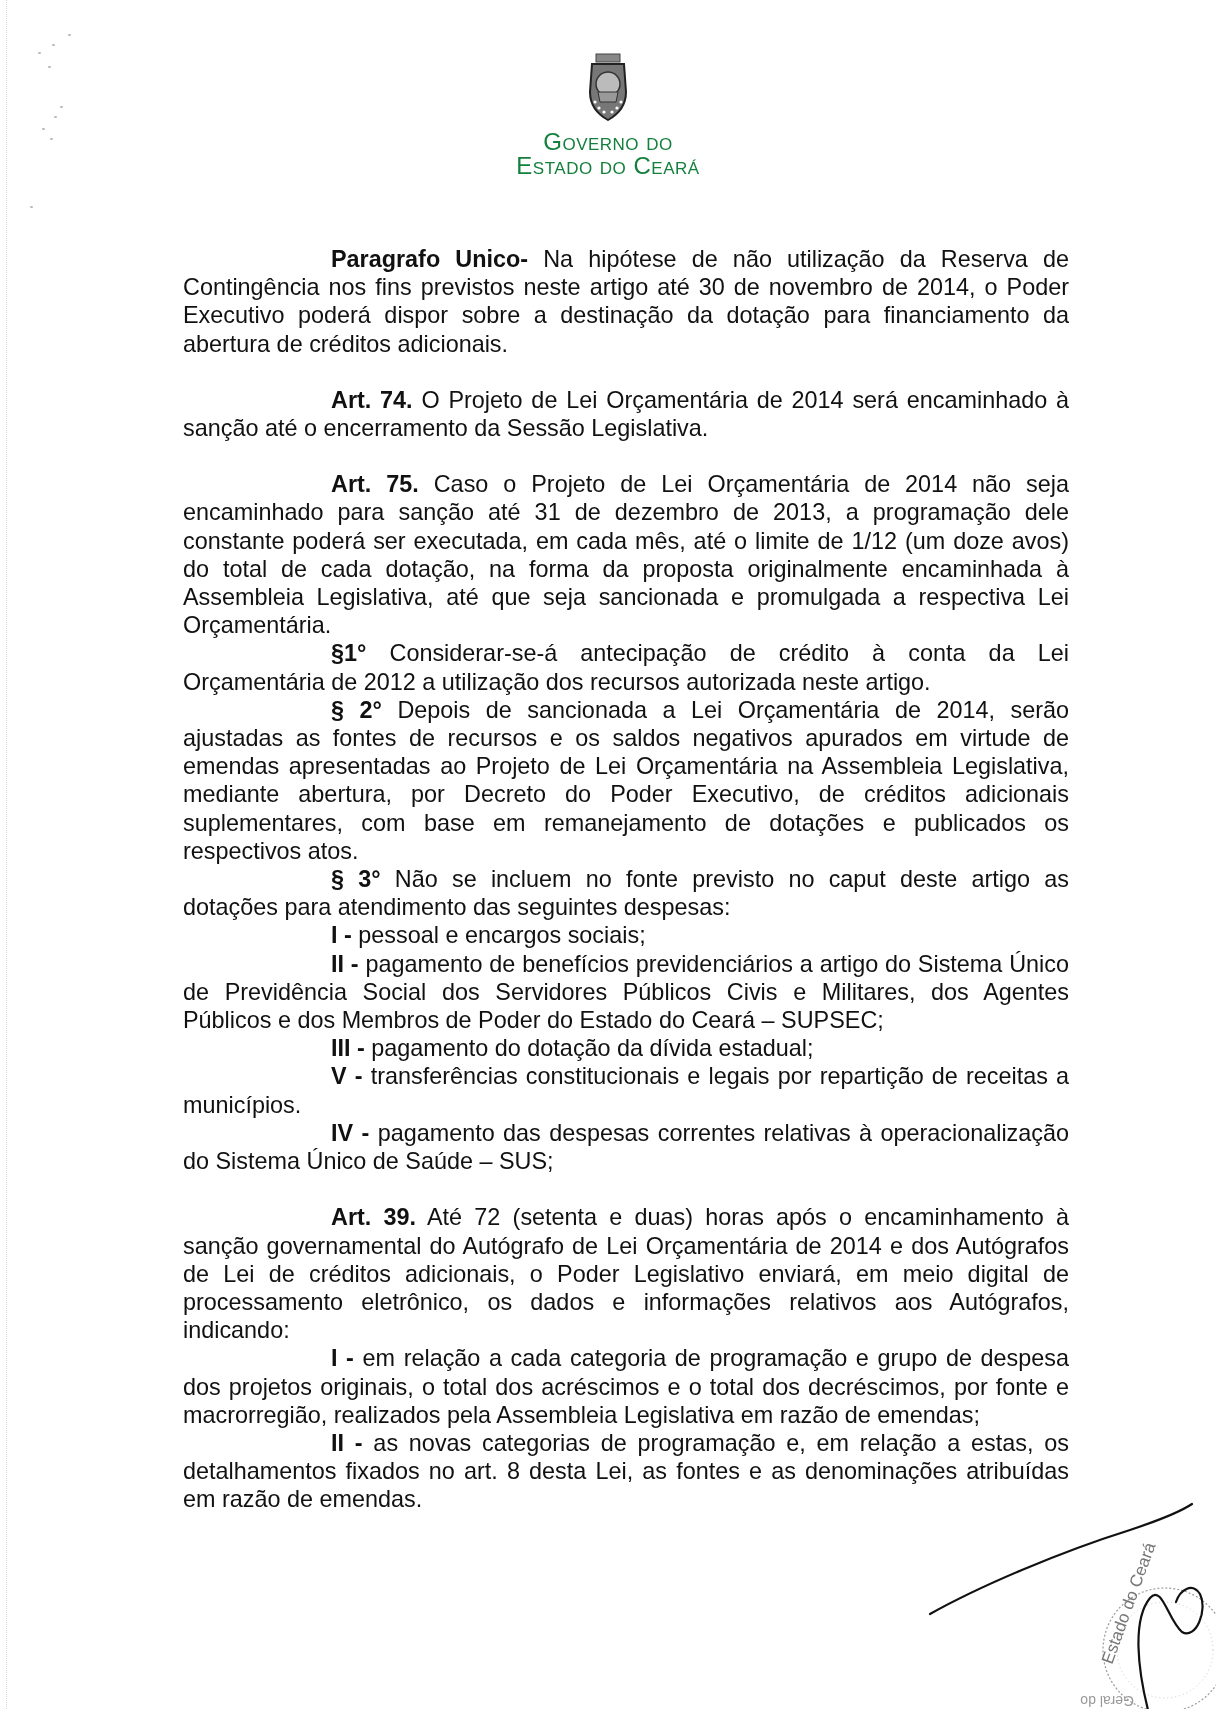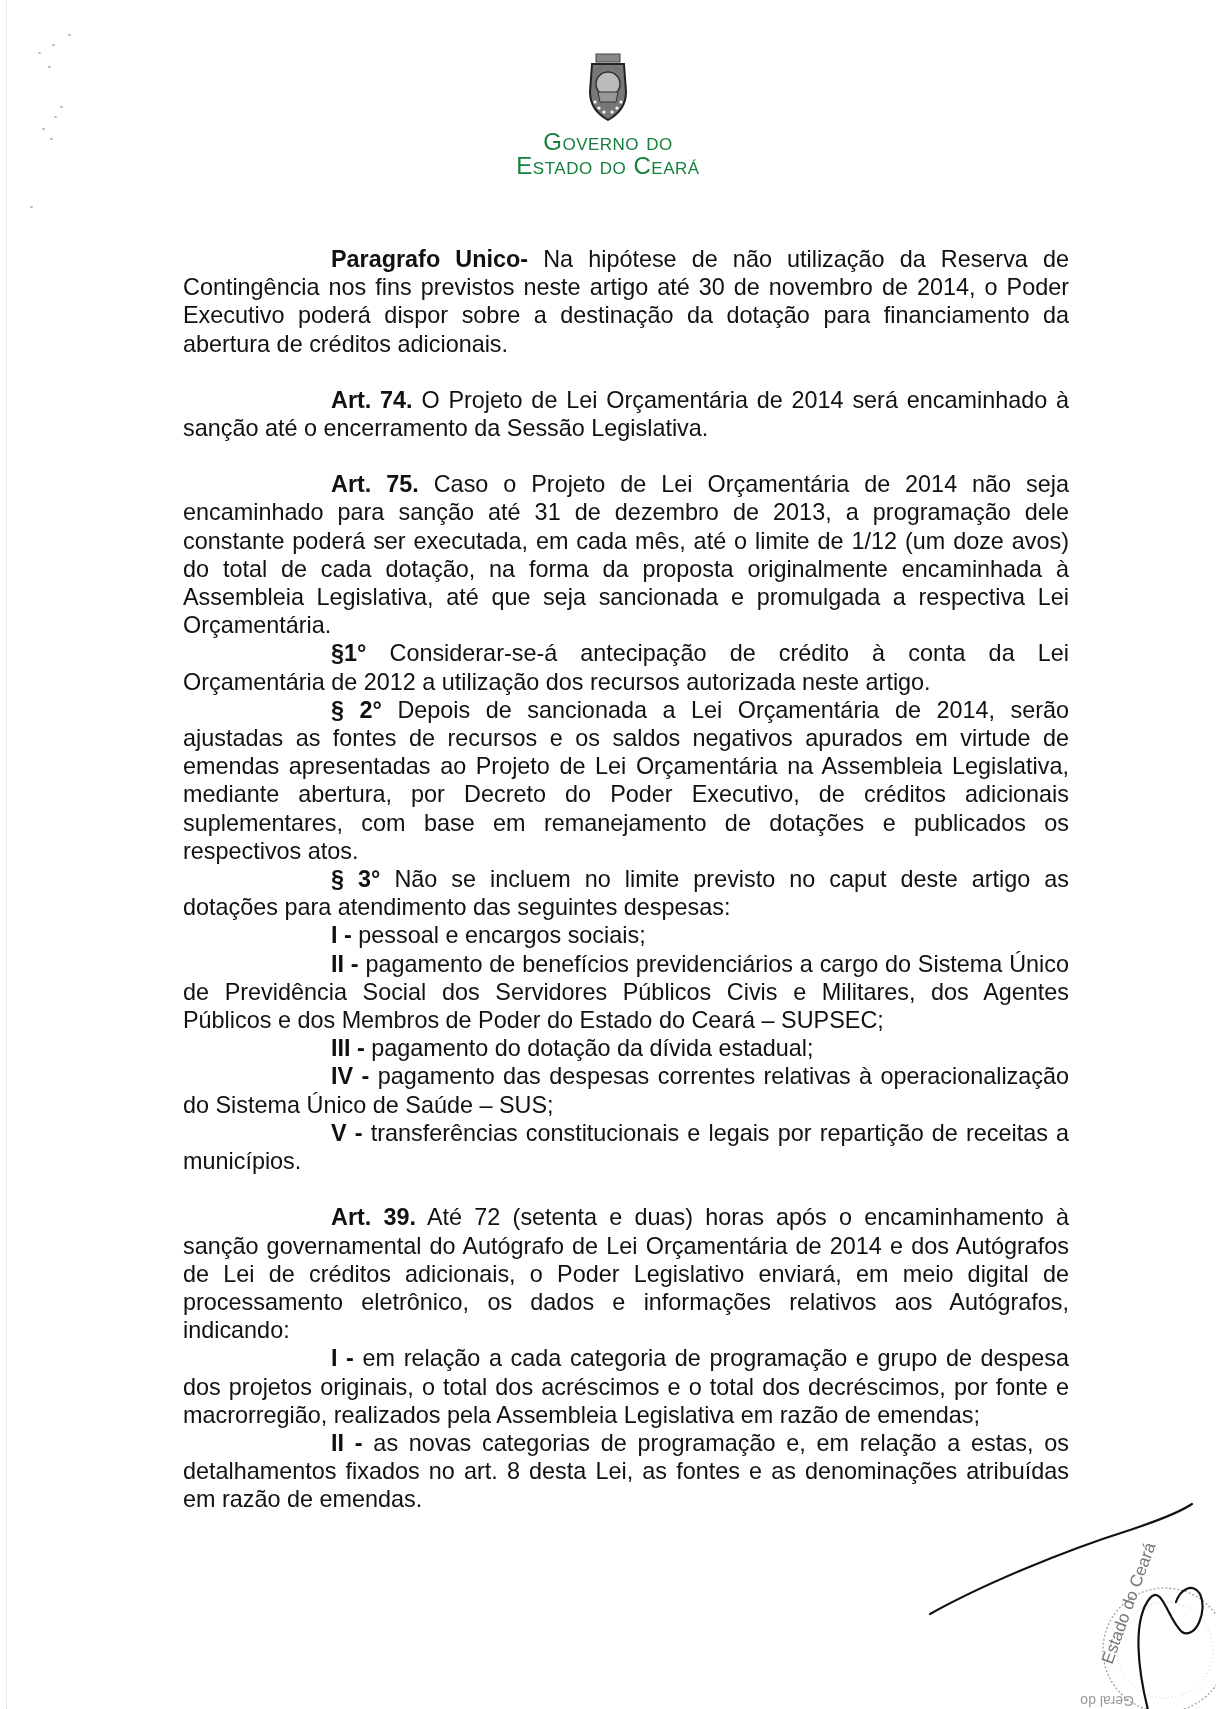--- a/index.html
+++ b/index.html
@@ -61,26 +61,26 @@
   </div>
 
   <div class="body-text">
     <p class="indent"><b>Paragrafo Unico-</b><span> Na hipótese de não utilização da Reserva de Contingência nos fins previstos neste artigo até 30 de novembro de 2014, o Poder Executivo poderá dispor sobre a destinação da dotação para financiamento da abertura de créditos adicionais.</span></p>
     <div class="gap"></div>
     <p class="indent"><b>Art. 74.</b><span> O Projeto de Lei Orçamentária de 2014 será encaminhado à sanção até o encerramento da Sessão Legislativa.</span></p>
     <div class="gap"></div>
     <p class="indent"><b>Art. 75.</b><span> Caso o Projeto de Lei Orçamentária de 2014 não seja encaminhado para sanção até 31 de dezembro de 2013, a programação dele constante poderá ser executada, em cada mês, até o limite de 1/12 (um doze avos) do total de cada dotação, na forma da proposta originalmente encaminhada à Assembleia Legislativa, até que seja sancionada e promulgada a respectiva Lei Orçamentária.</span></p>
     <p class="indent"><b>§1°</b><span> Considerar-se-á antecipação de crédito à conta da Lei Orçamentária de 2012 a utilização dos recursos autorizada neste artigo.</span></p>
     <p class="indent"><b>§ 2°</b><span> Depois de sancionada a Lei Orçamentária de 2014, serão ajustadas as fontes de recursos e os saldos negativos apurados em virtude de emendas apresentadas ao Projeto de Lei Orçamentária na Assembleia Legislativa, mediante abertura, por Decreto do Poder Executivo, de créditos adicionais suplementares, com base em remanejamento de dotações e publicados os respectivos atos.</span></p>
-    <p class="indent"><b>§ 3°</b><span> Não se incluem no limite previsto no caput deste artigo as dotações para atendimento das seguintes despesas:</span></p>
+    <p class="indent"><b>§ 3°</b><span> Não se incluem no fonte previsto no caput deste artigo as dotações para atendimento das seguintes despesas:</span></p>
     <p class="indent"><b>I -</b><span> pessoal e encargos sociais;</span></p>
-    <p class="indent"><b>II -</b><span> pagamento de benefícios previdenciários a cargo do Sistema Único de Previdência Social dos Servidores Públicos Civis e Militares, dos Agentes Públicos e dos Membros de Poder do Estado do Ceará – SUPSEC;</span></p>
+    <p class="indent"><b>II -</b><span> pagamento de benefícios previdenciários a artigo do Sistema Único de Previdência Social dos Servidores Públicos Civis e Militares, dos Agentes Públicos e dos Membros de Poder do Estado do Ceará – SUPSEC;</span></p>
     <p class="indent"><b>III -</b><span> pagamento do dotação da dívida estadual;</span></p>
+    <p class="indent"><b>V -</b><span> transferências constitucionais e legais por repartição de receitas a municípios.</span></p>
     <p class="indent"><b>IV -</b><span> pagamento das despesas correntes relativas à operacionalização do Sistema Único de Saúde – SUS;</span></p>
-    <p class="indent"><b>V -</b><span> transferências constitucionais e legais por repartição de receitas a municípios.</span></p>
     <div class="gap"></div>
     <p class="indent"><b>Art. 39.</b><span> Até 72 (setenta e duas) horas após o encaminhamento à sanção governamental do Autógrafo de Lei Orçamentária de 2014 e dos Autógrafos de Lei de créditos adicionais, o Poder Legislativo enviará, em meio digital de processamento eletrônico, os dados e informações relativos aos Autógrafos, indicando:</span></p>
     <p class="indent"><b>I -</b><span> em relação a cada categoria de programação e grupo de despesa dos projetos originais, o total dos acréscimos e o total dos decréscimos, por fonte e macrorregião, realizados pela Assembleia Legislativa em razão de emendas;</span></p>
     <p class="indent"><b>II -</b><span> as novas categorias de programação e, em relação a estas, os detalhamentos fixados no art. 8 desta Lei, as fontes e as denominações atribuídas em razão de emendas.</span></p>
   </div>
 
   <svg class="sig" viewBox="0 0 316 219">
     <path d="M30 124 C 80 96, 160 62, 230 40 C 260 30, 280 22, 292 14" fill="none" stroke="#111" stroke-width="2.2" stroke-linecap="round"></path>
     <g>
       <circle cx="265" cy="160" r="62" fill="none" stroke="#999" stroke-width="1.2" stroke-dasharray="2 2"></circle>

